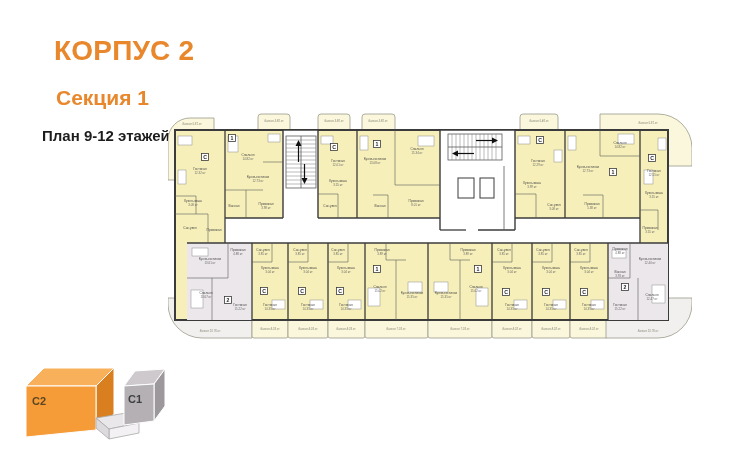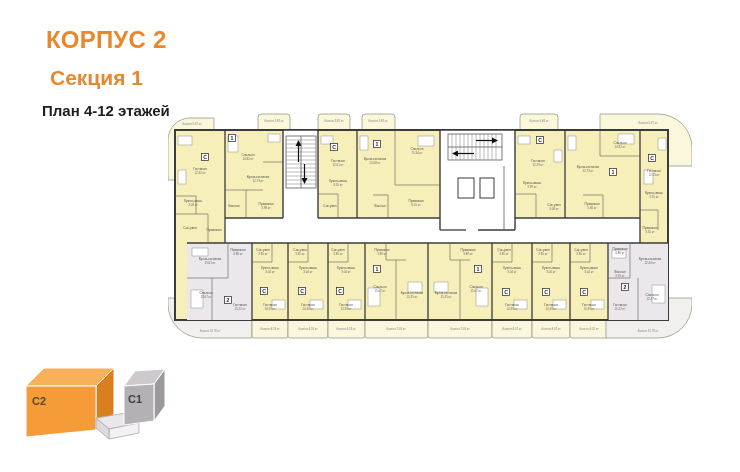--- a/index.html
+++ b/index.html
@@ -1,34 +1,34 @@
 <!DOCTYPE html>
 <html><head>
 <meta charset="utf-8">
 <style>
   html,body{margin:0;padding:0;}
   body{width:740px;height:472px;background:#ffffff;position:relative;overflow:hidden;
        font-family:"Liberation Sans","DejaVu Sans",sans-serif;}
   .header{position:absolute;left:42px;top:20px;}
-  .header h1{margin:4px;font-size:24px;line-height:1.35;color:#E8872B;font-weight:bold;letter-spacing:.2px;}
-  .header h2{margin:8px;font-size:21px;line-height:1.35;color:#E8872B;font-weight:bold;}
+  .header h1{margin:12px;font-size:28px;line-height:1.35;color:#E8872B;font-weight:bold;letter-spacing:.2px;}
+  .header h2{margin:14px;font-size:21px;line-height:1.35;color:#E8872B;font-weight:bold;}
   .header h3{margin:2px 0 0 0;font-size:15px;line-height:1.3;color:#1d1d1d;font-weight:bold;}
   #plan-wrap{position:absolute;left:168px;top:110px;width:524px;height:232px;}
   #plan-svg{width:524px;height:232px;display:block;}
   #legend{position:absolute;left:16px;top:358px;width:164px;height:100px;}
   #legend svg{display:block;}
   .leg-label{font-size:11px;font-weight:bold;}
 </style>
 </head>
 <body>
 
 <div class="header">
   <h1>КОРПУС 2</h1>
   <h2>Секция 1</h2>
-  <h3>План 4-12 этажей</h3>
+  <h3>План 9-12 этажей</h3>
 </div>
 
 <div id="plan-wrap">
   <svg id="plan-svg" viewBox="0 0 524 232">
       <path d="M22,8 h24 a0,0 0 0 1 0,0 v62 a0,0 0 0 1 0,0 h-46 a0,0 0 0 1 0,0 v-40 a22,22 0 0 1 22,-22 z" fill="#FBF7DC" stroke="#9a9a8a" stroke-width="0.8"></path>
       <text x="24" y="15" font-size="2.8" fill="#8a8a78" text-anchor="middle" font-style="italic">Балкон 5.81 м²</text>
       <path d="M93,4 h26 a3,3 0 0 1 3,3 v13 a0,0 0 0 1 0,0 h-32 a0,0 0 0 1 0,0 v-13 a3,3 0 0 1 3,-3 z" fill="#FBF7DC" stroke="#9a9a8a" stroke-width="0.8"></path>
       <text x="106" y="12" font-size="2.8" fill="#8a8a78" text-anchor="middle" font-style="italic">Балкон 3.80 м²</text>
       <path d="M153,4 h26 a3,3 0 0 1 3,3 v13 a0,0 0 0 1 0,0 h-32 a0,0 0 0 1 0,0 v-13 a3,3 0 0 1 3,-3 z" fill="#FBF7DC" stroke="#9a9a8a" stroke-width="0.8"></path>
       <text x="166" y="12" font-size="2.8" fill="#8a8a78" text-anchor="middle" font-style="italic">Балкон 3.80 м²</text>

